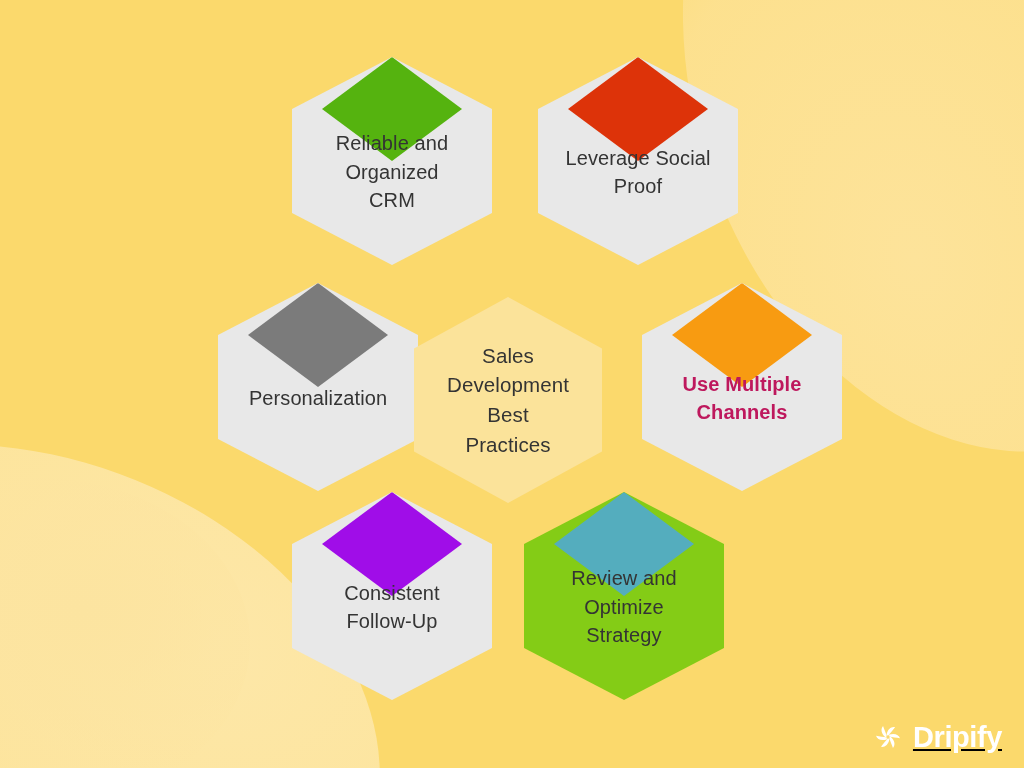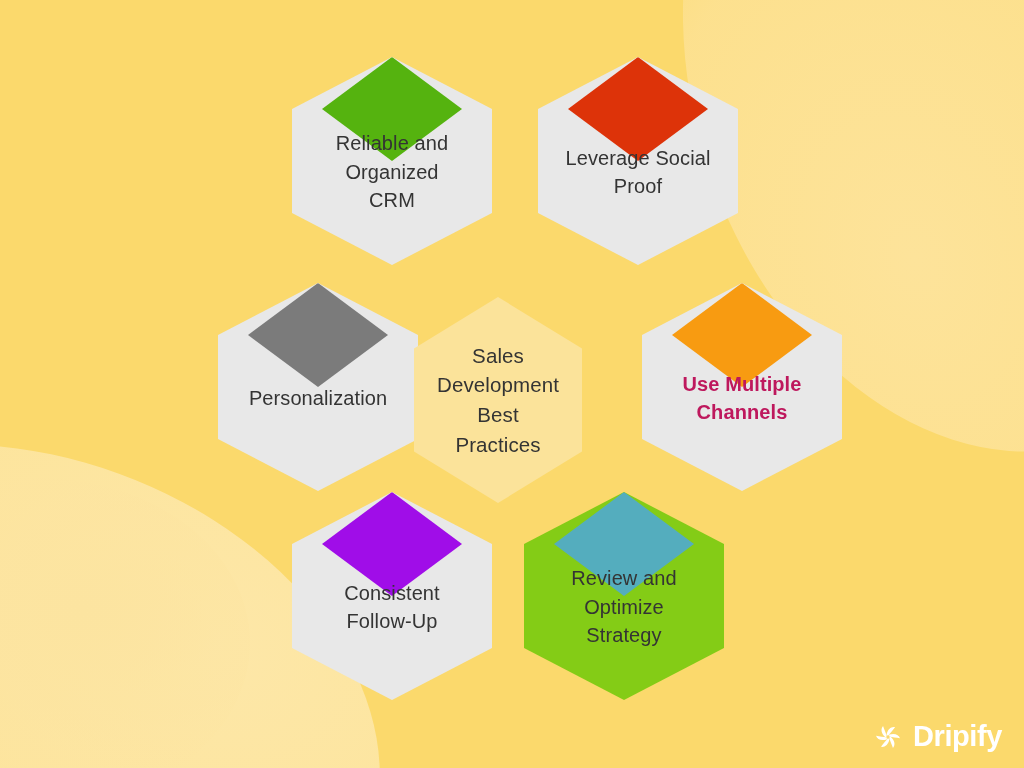--- a/index.html
+++ b/index.html
@@ -73,21 +73,21 @@
     color:#343434;
     font-size:20px;
     line-height:1.42;
     letter-spacing:0.1px;
     white-space:pre-line;
     padding-top:22px;
   }
 
   
   .hex.center {
-    width:168px; height:206px;
+    width:188px; height:206px;
     background:#fbe39a;
   }
   .hex.center .hex-label {
     width:176px;
     font-size:20.5px;
     line-height:1.45;
     padding-top:0;
   }
 
   
@@ -100,22 +100,23 @@
   .pos-center     { left:414px; top:297px; }
   .pos-channels   { left:642px; top:283px; }
   .pos-followup   { left:292px; top:492px; }
   .pos-review     { left:524px; top:492px; }
 
   
   #logo {
     position:absolute;
     right:22px; bottom:16px;
     display:flex;
-    align-items:flex-start;
+    align-items:flex-end;
     gap:10px;
+    text-decoration:underline;
   }
   #logo .logo-mark { width:30px; height:30px; display:block; }
   #logo .logo-word {
     color:#ffffff;
     font-size:29px;
     font-weight:700;
     letter-spacing:-0.4px;
     line-height:1;
   }
 </style>

